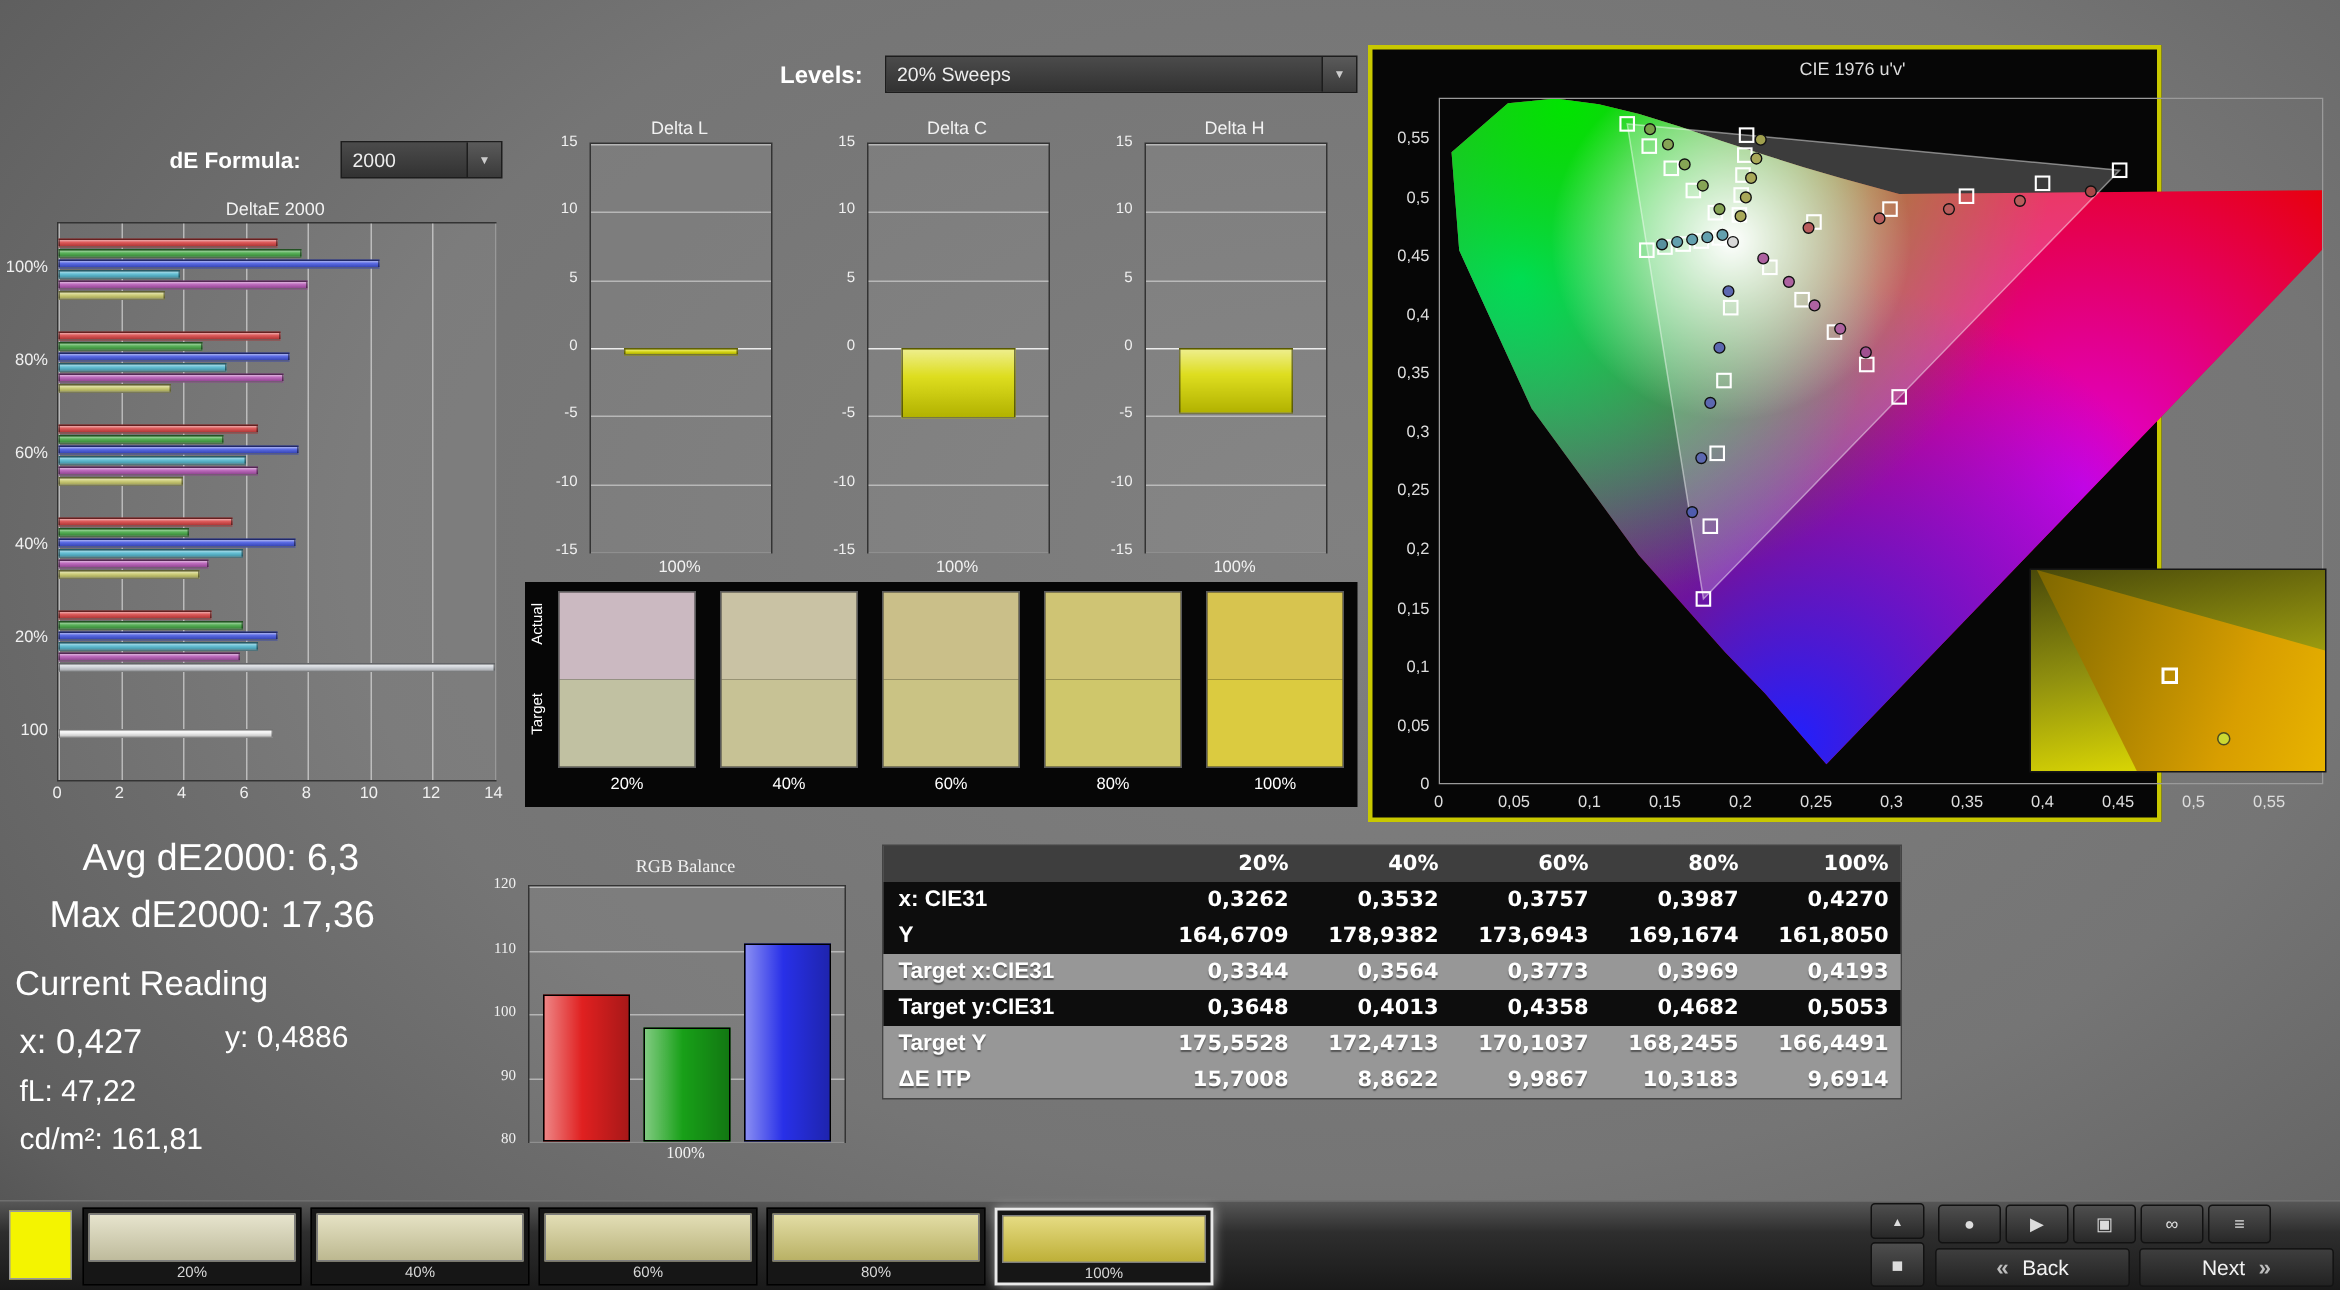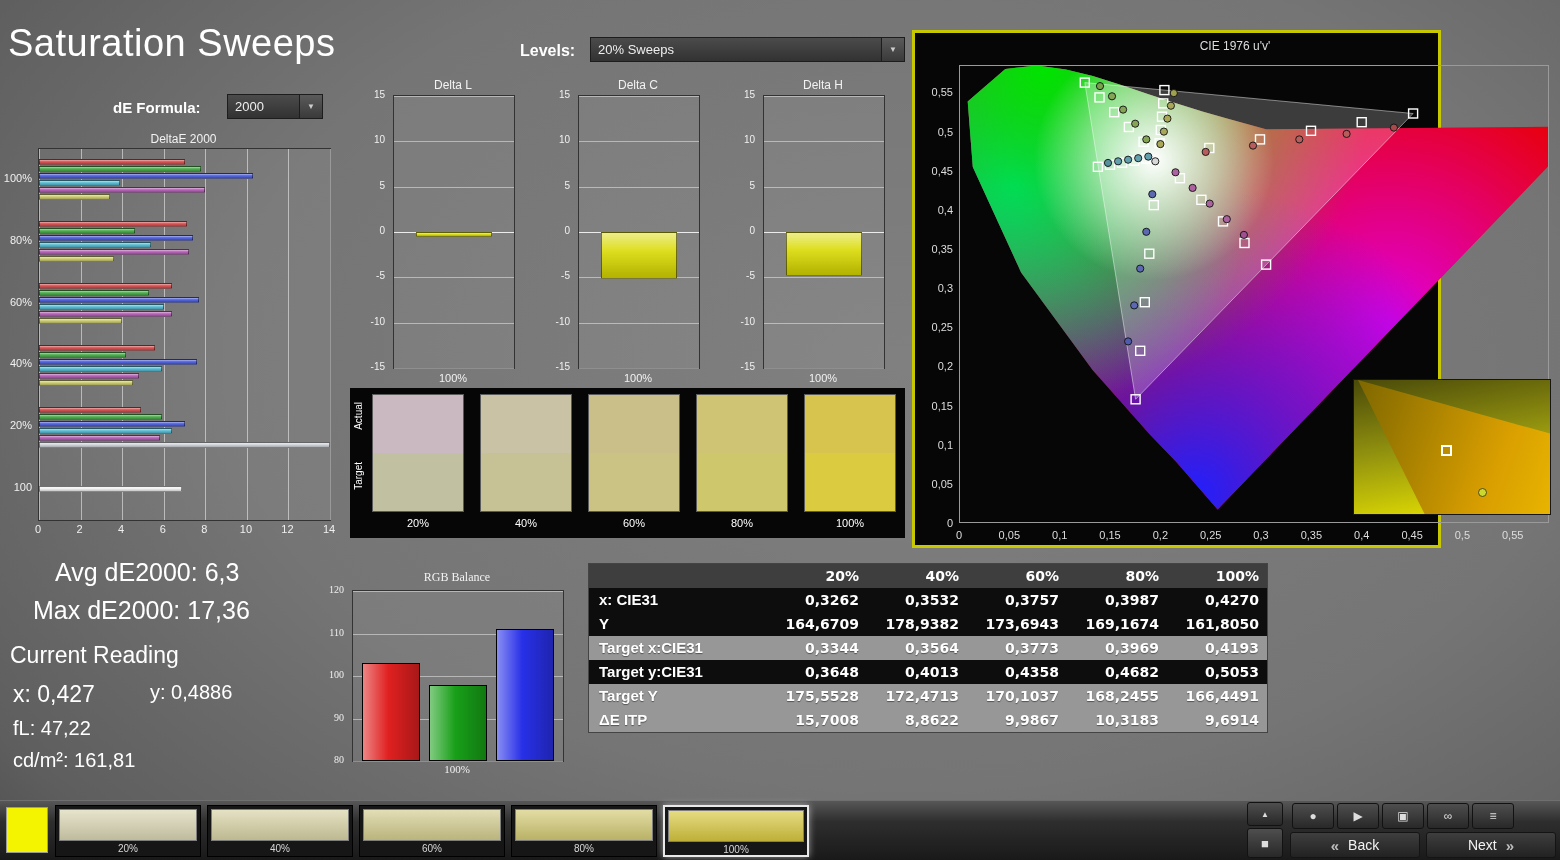--- a/index.html
+++ b/index.html
@@ -83,30 +83,29 @@
   .navb .chev{color:#bdbdbd;font-weight:bold;font-size:15px;}
   .navb .navlbl{color:#f2f2f2;font-size:14px;}
   #back-button{left:1290px;width:130px;}
   #next-button{left:1426px;width:130px;}
 </style>
 </head>
 <body>
 
 <div class="app">
 
-  <div class="page-title">Saturation Sweeps</div>
 
   <div class="lbl" style="left:520px;top:42px;font-size:16px;">Levels:</div>
   <div class="dropdown" style="left:590px;top:37px;width:315px;">
     <span class="ddtext">20% Sweeps</span>
     <span class="ddarrow">▼</span>
   </div>
 
   <div class="lbl" style="left:113px;top:99px;">dE Formula:</div>
-  <div class="dropdown" style="left:227px;top:94px;width:96px;">
+  <div class="dropdown" style="left:227px;top:94px;width:108px;">
     <span class="ddtext">2000</span>
     <span class="ddarrow">▼</span>
   </div>
 
   <div class="chart-title" style="left:38px;top:132px;width:291px;">DeltaE 2000</div>
   <div id="deltae-ylabels">
       <div class="tick" style="right: 4px; top: 23.9px; text-align: right;">100%</div>
       <div class="tick" style="right: 4px; top: 85.8px; text-align: right;">80%</div>
       <div class="tick" style="right: 4px; top: 147.6px; text-align: right;">60%</div>
       <div class="tick" style="right: 4px; top: 209.4px; text-align: right;">40%</div>

